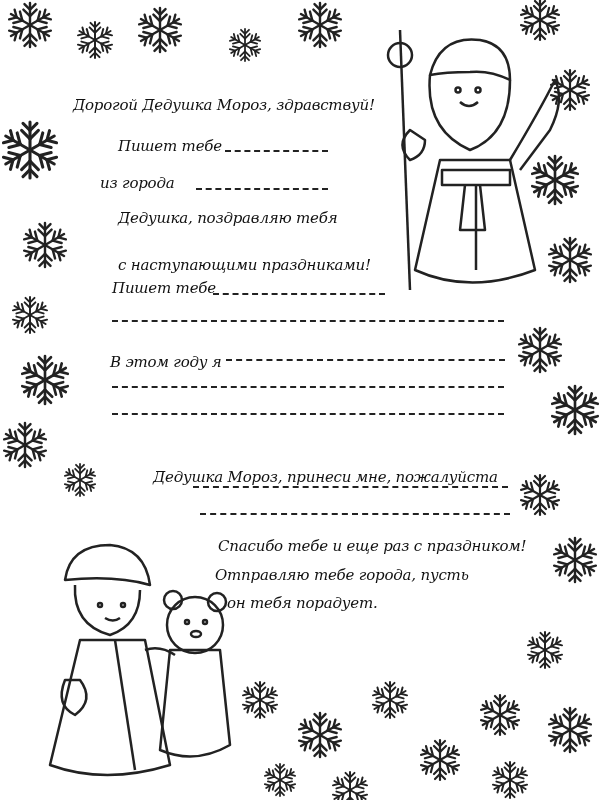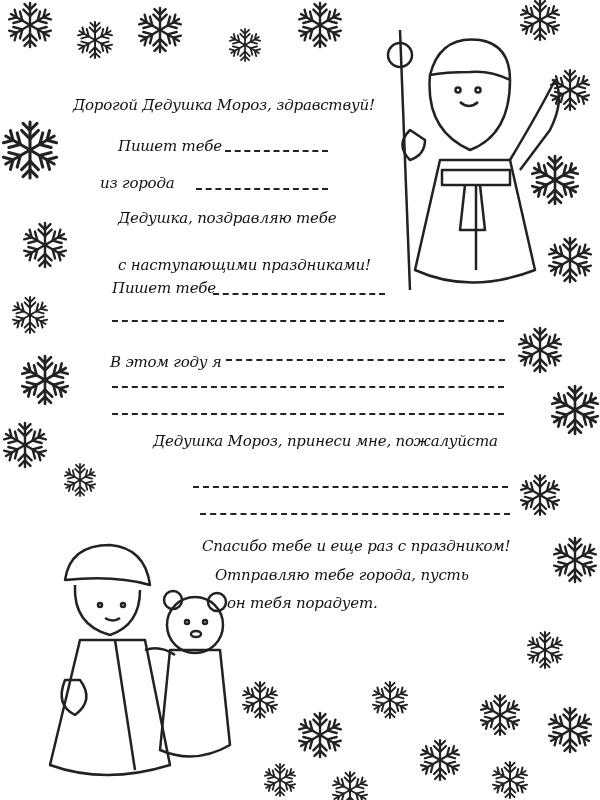--- a/index.html
+++ b/index.html
@@ -106,31 +106,31 @@
 </svg>
 
 <div class="t" style="left:73px;top:96px;font-size:15px;">Дорогой Дедушка Мороз, здравствуй!</div>
 
 <div class="t" style="left:118px;top:137px;">Пишет тебе</div>
 <div class="line" style="left:225px;top:150px;width:103px;"></div>
 
 <div class="t" style="left:100px;top:174px;">из города</div>
 <div class="line" style="left:196px;top:188px;width:132px;"></div>
 
-<div class="t" style="left:118px;top:209px;">Дедушка, поздравляю тебе</div>
+<div class="t" style="left:118px;top:209px;">Дедушка, поздравляю тебя</div>
 <div class="t" style="left:118px;top:256px;">с наступающими праздниками!</div>
 
 <div class="t" style="left:112px;top:279px;">Пишет тебе</div>
 <div class="line" style="left:213px;top:293px;width:172px;"></div>
 <div class="line" style="left:112px;top:320px;width:392px;"></div>
 
 <div class="t" style="left:110px;top:345px;margin-top:8px;">В этом году я</div>
 <div class="line" style="left:226px;top:359px;width:279px;"></div>
 <div class="line" style="left:112px;top:386px;width:392px;"></div>
 <div class="line" style="left:112px;top:413px;width:392px;"></div>
 
-<div class="t" style="left:153px;top:432px;text-align:right;">Дедушка Мороз, принеси мне, пожалуйста</div>
+<div class="t" style="left:153px;top:468px;text-align:right;">Дедушка Мороз, принеси мне, пожалуйста</div>
 <div class="line" style="left:193px;top:486px;width:315px;"></div>
 <div class="line" style="left:200px;top:513px;width:310px;"></div>
 
-<div class="t" style="left:202px;top:537px;">Спасибо тебе и еще раз с праздником!</div>
+<div class="t" style="left:218px;top:537px;">Спасибо тебе и еще раз с праздником!</div>
 <div class="t" style="left:215px;top:566px;">Отправляю тебе города, пусть</div>
 <div class="t" style="left:227px;top:594px;">он тебя порадует.</div>
 
 </body></html>

